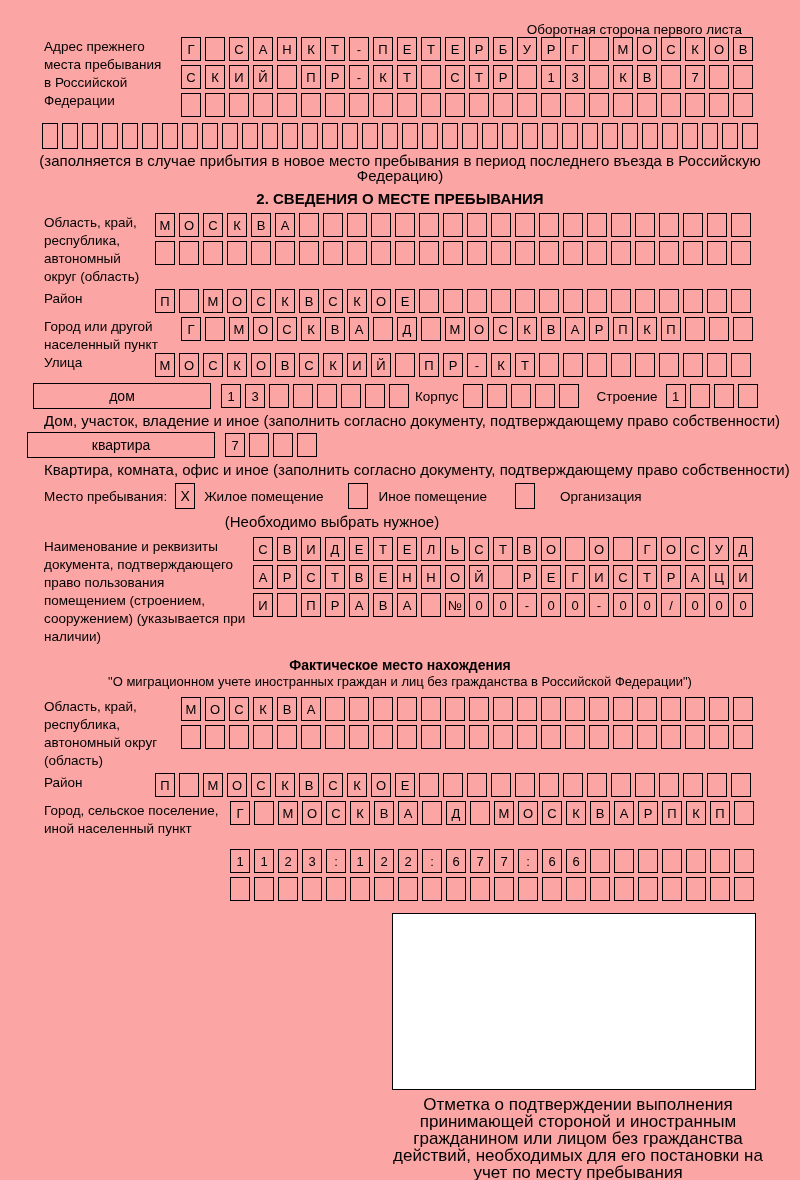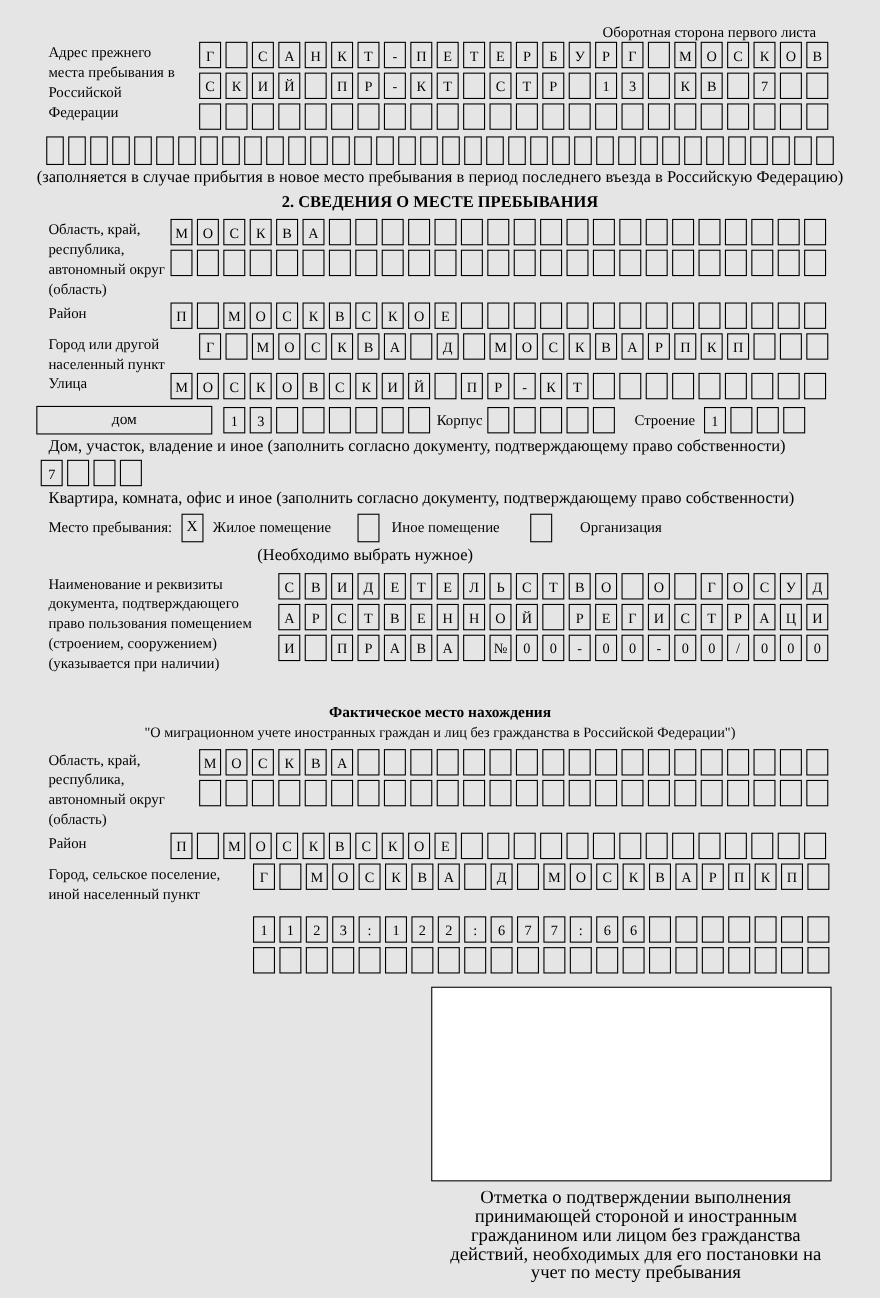--- a/index.html
+++ b/index.html
@@ -1,20 +1,20 @@
 <!DOCTYPE html>
 <html><head>
 <meta charset="utf-8">
 <style>
   html,body{margin:0;padding:0;background:#fff;}
   .page{
     position:relative;
     width:800px;height:1180px;
-    background:#e5e5e5;color:#000;
-    font-family:Liberation Serif, serif;
+    background:#fca5a5;color:#000;
+    font-family:Liberation Sans, sans-serif;
     overflow:hidden;
   }
   .hdr-note{
     padding-top:22px;padding-right:58px;
     text-align:right;font-size:13.5px;
   }
   .group{position:relative;}
   .glabel{
     position:absolute;left:44px;top:1px;
     font-size:13.5px;line-height:18px;
@@ -328,21 +328,21 @@
         <span class="cell"></span>
         <span class="cell"></span>
         <span class="cell"></span>
         <span class="cell"></span>
         <span class="cell"></span>
         <span class="cell"></span>
       </div>
   </div>
 
   <div class="inline-row" style="margin-left:33px;margin-top:2px;">
-    <div class="bigbox" style="width:160px;">дом</div>
+    <div class="bigbox" style="width:178px;">дом</div>
     <div class="cellrow" style="margin:0 0 0 10px;">
         <span class="cell">1</span>
         <span class="cell">3</span>
         <span class="cell"></span>
         <span class="cell"></span>
         <span class="cell"></span>
         <span class="cell"></span>
         <span class="cell"></span>
         <span class="cell"></span>
       </div>
@@ -358,20 +358,21 @@
     <div class="cellrow" style="margin:0;">
         <span class="cell">1</span>
         <span class="cell"></span>
         <span class="cell"></span>
         <span class="cell"></span>
       </div>
   </div>
   <div class="note" style="margin:4px 0 0 44px;">Дом, участок, владение и иное (заполнить согласно документу, подтверждающему право собственности)</div>
 
   <div class="inline-row" style="margin-left:27px;margin-top:4px;">
+    <div class="bigbox" style="width:188px;">квартира</div>
     <div class="cellrow" style="margin:0 0 0 10px;">
         <span class="cell">7</span>
         <span class="cell"></span>
         <span class="cell"></span>
         <span class="cell"></span>
       </div>
   </div>
   <div class="note" style="margin:4px 0 0 44px;">Квартира, комната, офис и иное (заполнить согласно документу, подтверждающему право собственности)</div>
 
   <div class="inline-row" style="margin-left:44px;margin-top:6px;">

